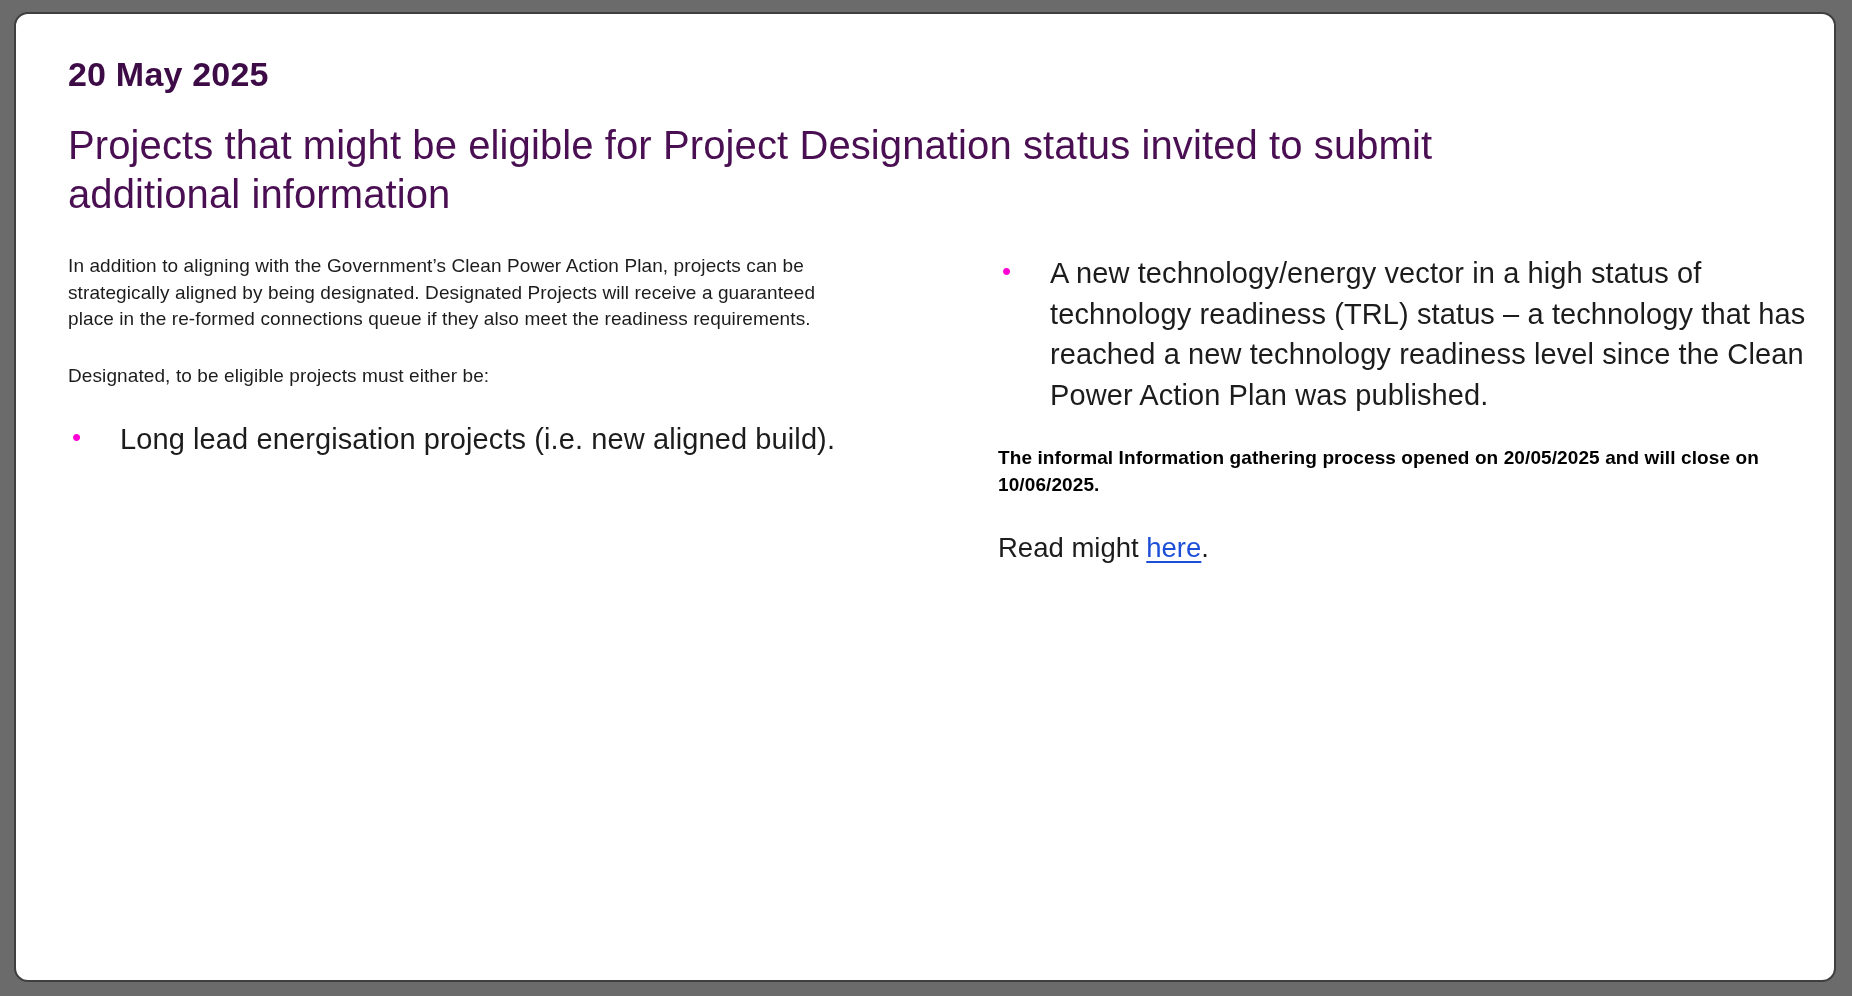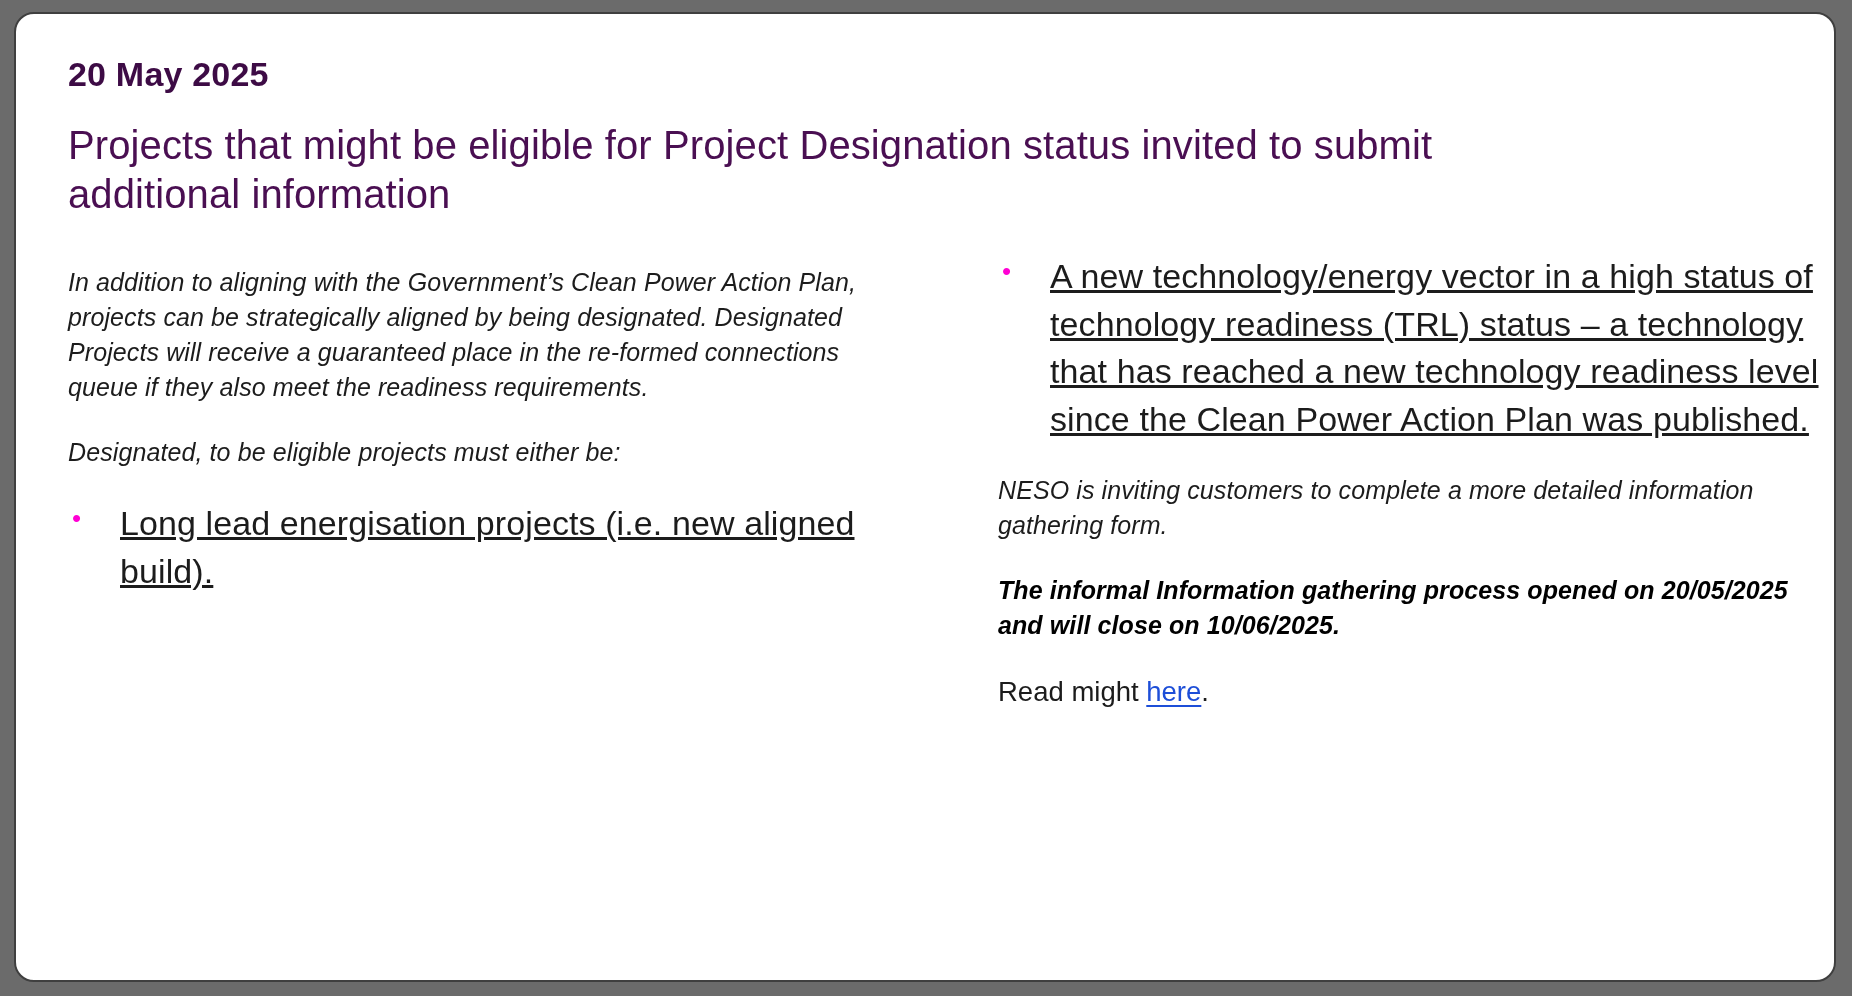--- a/index.html
+++ b/index.html
@@ -14,21 +14,21 @@
     -webkit-font-smoothing: antialiased;
   }
   .slide {
     position: absolute;
     left: 14px;
     top: 12px;
     width: 1822px;
     height: 970px;
     background: #ffffff;
     border: 2px solid #3f3f3f;
-    border-radius: 20px;
+    border-radius: 14px;
     box-sizing: border-box;
     overflow: hidden;
   }
   .inner {
     position: absolute;
     left: 0;
     top: 0;
     right: 0;
     bottom: 0;
     padding: 42px 46px 0 52px;
@@ -58,51 +58,49 @@
   }
   .col-left {
     width: 790px;
     flex: 0 0 790px;
   }
   .col-right {
     width: 830px;
     flex: 0 0 830px;
   }
   p.body {
-    font-size: 25px;
+    font-size: 19px;
     line-height: 1.40;
     color: #1c1c1c;
-    margin: 12px 0 30px 0;
+    margin: 0 0 30px 0;
     letter-spacing: 0.1px;
-    font-style: italic;
   }
   p.bold {
     font-weight: bold;
     color: #000000;
   }
   .bullet-row {
     display: flex;
     align-items: flex-start;
     margin: 0 0 30px 0;
   }
   .bullet-dot {
     flex: 0 0 auto;
     width: 52px;
     color: #ff00d4;
     font-size: 26px;
     line-height: 1.40;
     padding-left: 4px;
     box-sizing: border-box;
   }
   .bullet-text {
-    font-size: 34px;
+    font-size: 29px;
     line-height: 1.40;
     color: #1c1c1c;
     letter-spacing: 0.1px;
-    text-decoration: underline;
   }
   .link {
     color: #1d4ed8;
     text-decoration: underline;
     text-underline-offset: 4px;
   }
   .readmore {
     font-size: 27.5px;
     line-height: 1.40;
     color: #1c1c1c;
@@ -128,20 +126,19 @@
           <span class="bullet-dot">•</span>
           <span class="bullet-text">Long lead energisation projects (i.e. new aligned build).</span>
         </div>
       </div>
 
       <div class="col-right">
         <div class="bullet-row">
           <span class="bullet-dot">•</span>
           <span class="bullet-text">A new technology/energy vector in a high status of technology readiness (TRL) status – a technology that has reached a new technology readiness level since the Clean Power Action Plan was published.</span>
         </div>
-        <p class="body">NESO is inviting customers to complete a more detailed information gathering form.</p>
         <p class="body bold">The informal Information gathering process opened on 20/05/2025 and will close on 10/06/2025.</p>
         <p class="readmore"><span>Read might </span><a class="link" href="#">here</a><span>.</span></p>
       </div>
 
     </div>
   </div>
 </div>
 
 </body></html>

